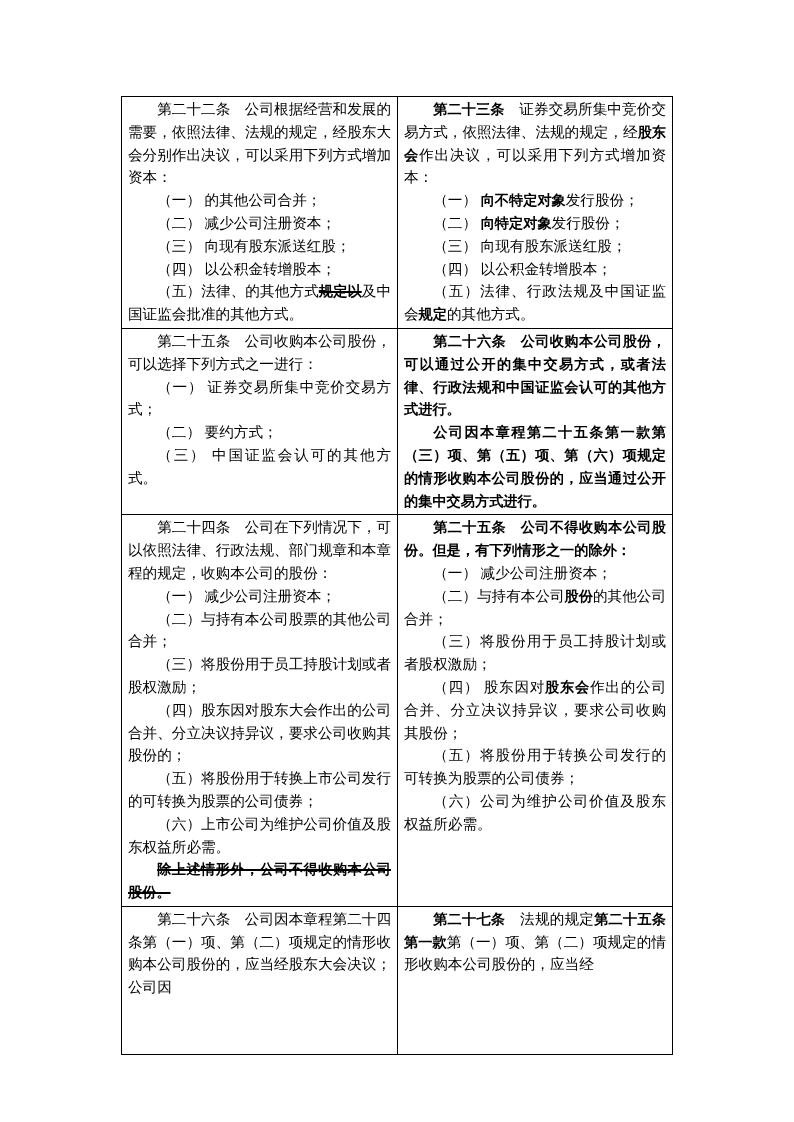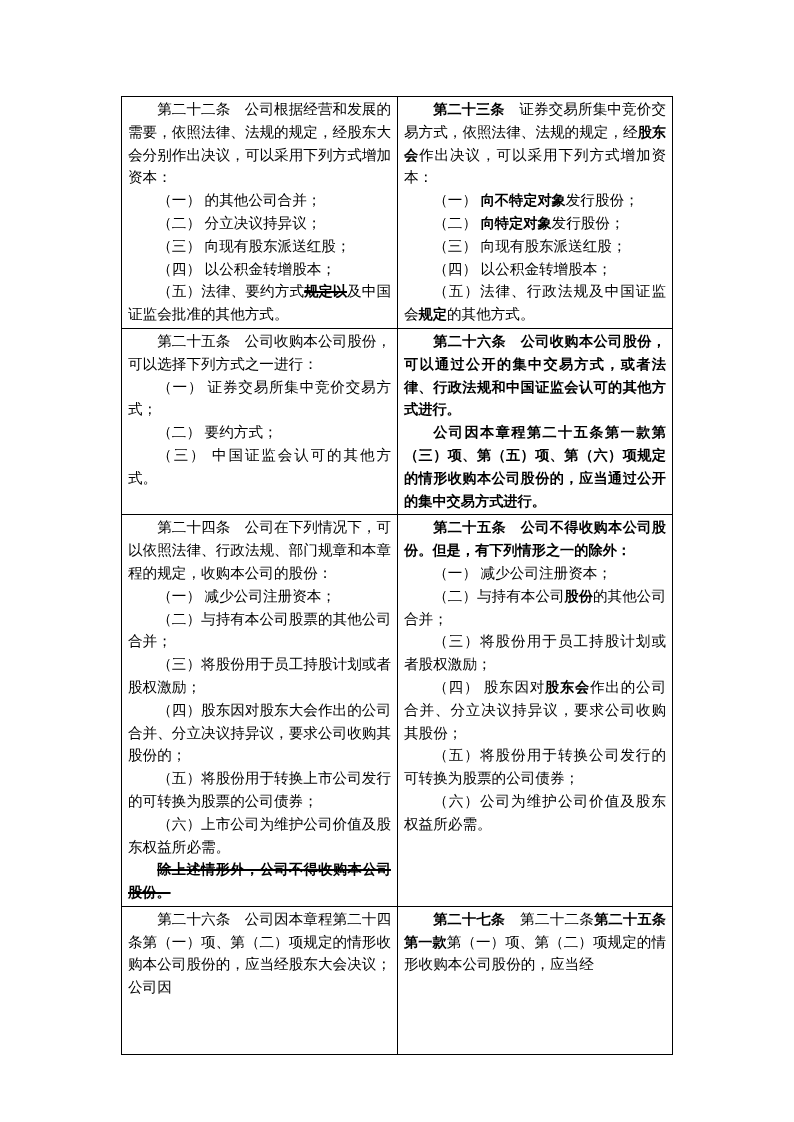--- a/index.html
+++ b/index.html
@@ -46,24 +46,24 @@
 </head>
 <body>
 
 <div class="page">
   <table class="cmp">
     <tbody>
         <tr>
           <td class="col-left">
             <p class="para indent"><span>第二十二条　公司根据经营和发展的需要，依照法律、法规的规定，经股东大会分别作出决议，可以采用下列方式增加资本：</span></p>
             <p class="para indent"><span>（一） 的其他公司合并；</span></p>
-            <p class="para indent"><span>（二） 分立决议持异议；</span></p>
+            <p class="para indent"><span>（二） 减少公司注册资本；</span></p>
             <p class="para indent"><span>（三） 向现有股东派送红股；</span></p>
             <p class="para indent"><span>（四） 以公积金转增股本；</span></p>
-            <p class="para indent"><span>（五）法律、要约方式</span><span class="bold strike">规定以</span><span>及中国证监会批准的其他方式。</span></p>
+            <p class="para indent"><span>（五）法律、的其他方式</span><span class="bold strike">规定以</span><span>及中国证监会批准的其他方式。</span></p>
           </td>
           <td class="col-right">
             <p class="para indent"><span class="bold">第二十三条</span><span>　证券交易所集中竞价交易方式，依照法律、法规的规定，经</span><span class="bold">股东会</span><span>作出决议，可以采用下列方式增加资本：</span></p>
             <p class="para indent"><span>（一） </span><span class="bold">向不特定对象</span><span>发行股份；</span></p>
             <p class="para indent"><span>（二） </span><span class="bold">向特定对象</span><span>发行股份；</span></p>
             <p class="para indent"><span>（三） 向现有股东派送红股；</span></p>
             <p class="para indent"><span>（四） 以公积金转增股本；</span></p>
             <p class="para indent"><span>（五）法律、行政法规及中国证监会</span><span class="bold">规定</span><span>的其他方式。</span></p>
           </td>
         </tr>
@@ -98,18 +98,18 @@
             <p class="para indent"><span>（四） 股东因对</span><span class="bold">股东会</span><span>作出的公司合并、分立决议持异议，要求公司收购其股份；</span></p>
             <p class="para indent"><span>（五）将股份用于转换公司发行的可转换为股票的公司债券；</span></p>
             <p class="para indent"><span>（六）公司为维护公司价值及股东权益所必需。</span></p>
           </td>
         </tr>
         <tr>
           <td class="col-left">
             <p class="para indent"><span>第二十六条　公司因本章程第二十四条第（一）项、第（二）项规定的情形收购本公司股份的，应当经股东大会决议；公司因</span></p>
           </td>
           <td class="col-right">
-            <p class="para indent"><span class="bold">第二十七条</span><span>　第二十二条</span><span class="bold">第二十五条第一款</span><span>第（一）项、第（二）项规定的情形收购本公司股份的，应当经</span></p>
+            <p class="para indent"><span class="bold">第二十七条</span><span>　法规的规定</span><span class="bold">第二十五条第一款</span><span>第（一）项、第（二）项规定的情形收购本公司股份的，应当经</span></p>
           </td>
         </tr>
       </tbody>
   </table>
 </div>
 
 </body></html>

